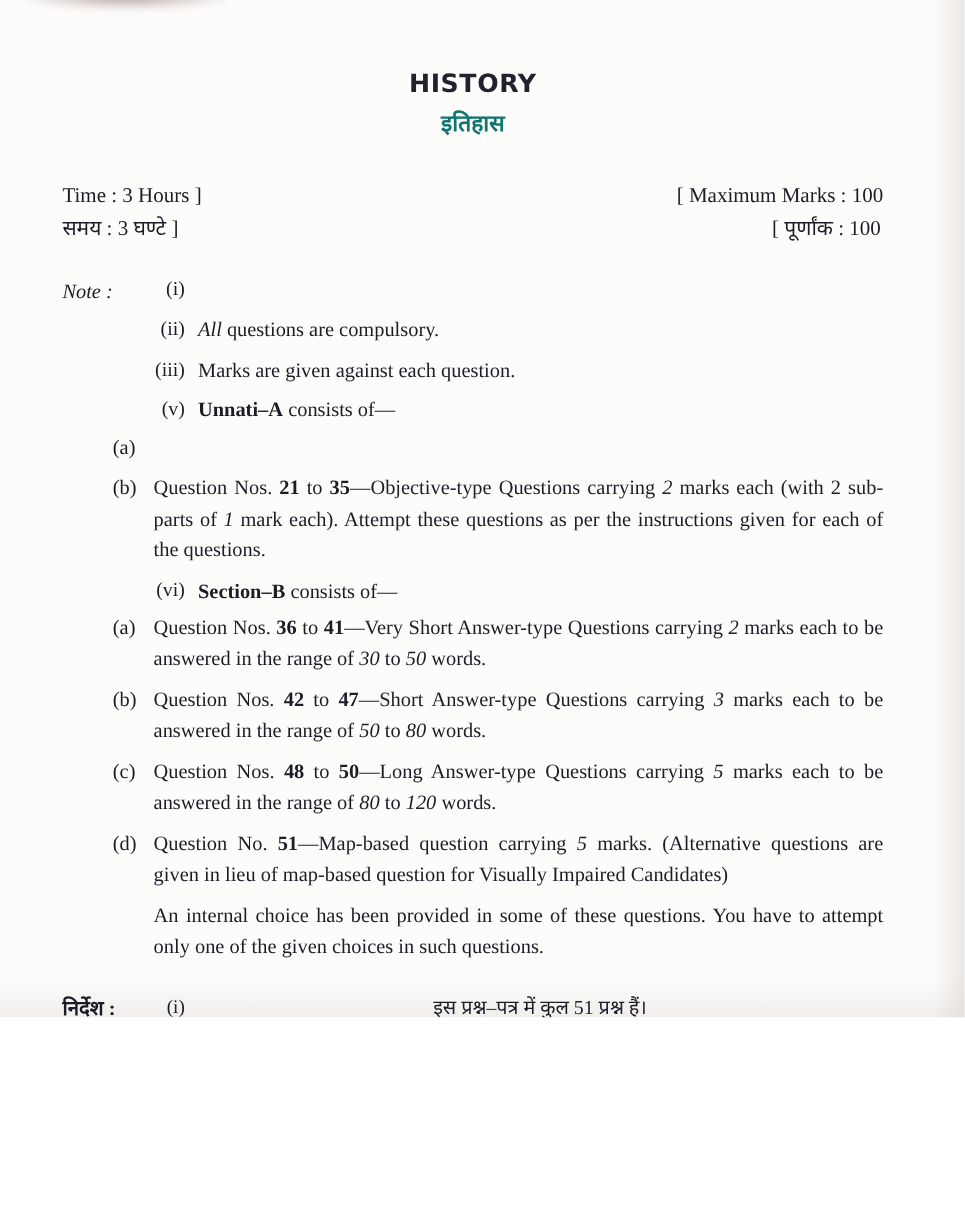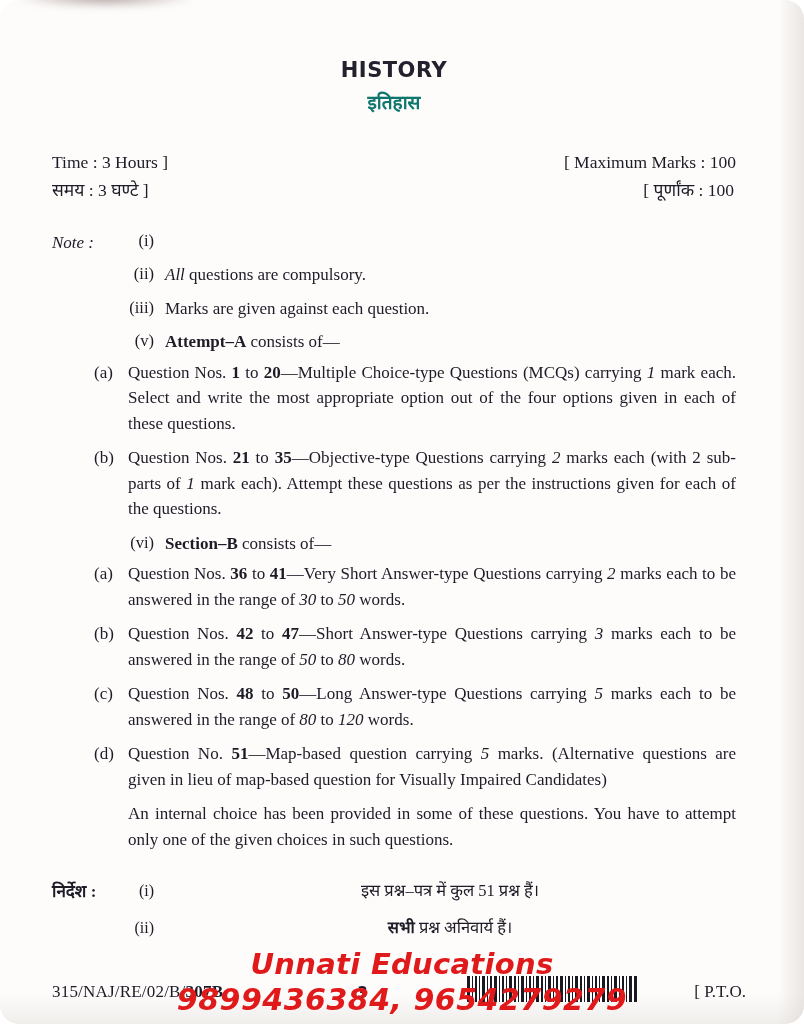--- a/index.html
+++ b/index.html
@@ -7,25 +7,24 @@
     margin: 0;
     padding: 0;
     background: #ffffff;
   }
   body {
     font-family: "Liberation Serif", "DejaVu Serif", serif;
   }
   .page {
     position: relative;
     width: 804px;
-    height: 1024px;
+    height: 848px;
     background: #fdfcfb;
     overflow: hidden;
     color: #1d1b26;
-    border-radius: 19px;
   }
   
   .scan-smudge-top {
     position: absolute;
     top: -14px; left: 20px;
     width: 170px; height: 22px;
     background: radial-gradient(ellipse at center, rgba(70,40,35,0.42) 0%, rgba(120,90,85,0.12) 60%, rgba(255,255,255,0) 78%);
     filter: blur(3px);
     pointer-events: none;
   }
@@ -255,27 +254,26 @@
       <div class="row">
         <span class="lbl blank">Note :</span>
         <span class="rn">(iii)</span>
         <span class="txt nojust">Marks are given against each question.</span>
       </div>
 
 
       <div class="row tight">
         <span class="lbl blank">Note :</span>
         <span class="rn">(v)</span>
-        <span class="txt nojust"><b>Attempt–A</b><span> consists of—</span></span>
+        <span class="txt nojust"><b>Unnati–A</b><span> consists of—</span></span>
       </div>
 
       <div class="sub-rows">
         <div class="row sub">
           <span class="al">(a)</span>
-          <span class="txt">Question Nos. <b>1</b> to <b>20</b>—Multiple Choice-type Questions (MCQs) carrying <i>1</i> mark each. Select and write the most appropriate option out of the four options given in each of these questions.</span>
         </div>
         <div class="row sub">
           <span class="al">(b)</span>
           <span class="txt">Question Nos. <b>21</b> to <b>35</b>—Objective-type Questions carrying <i>2</i> marks each (with 2 sub-parts of <i>1</i> mark each). Attempt these questions as per the instructions given for each of the questions.</span>
         </div>
       </div>
 
       <div class="row tight">
         <span class="lbl blank">Note :</span>
         <span class="rn">(vi)</span>

